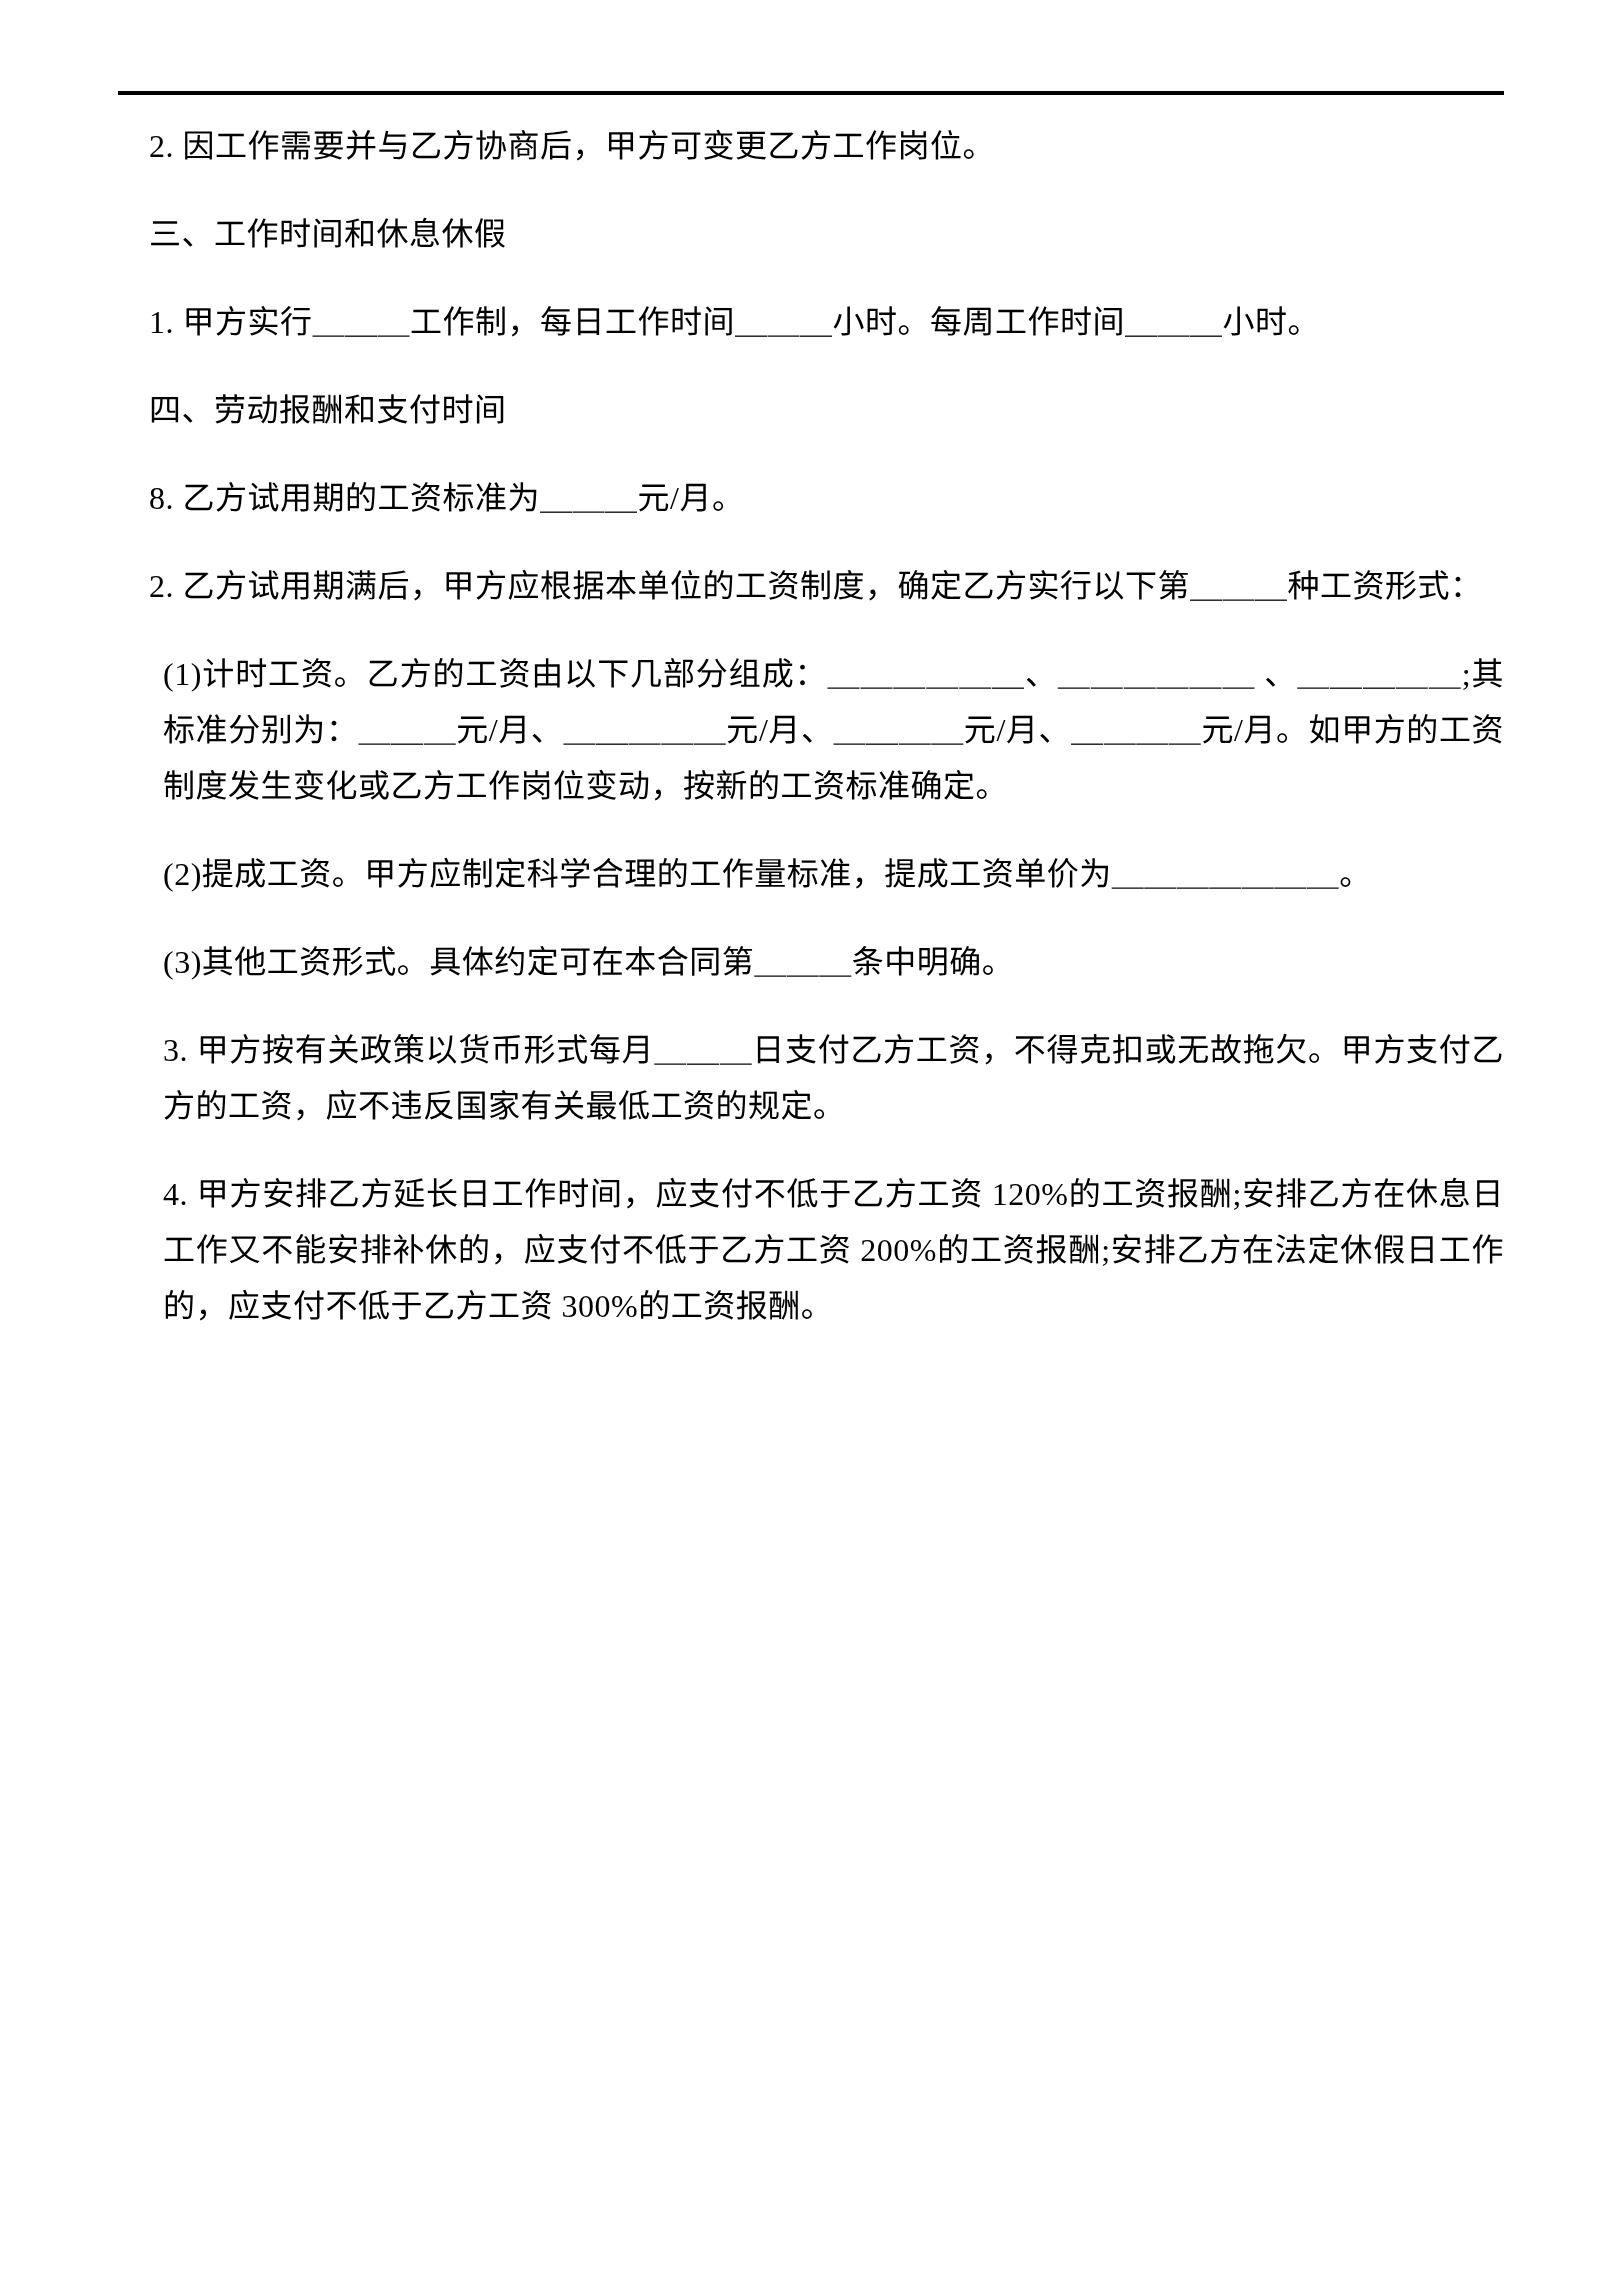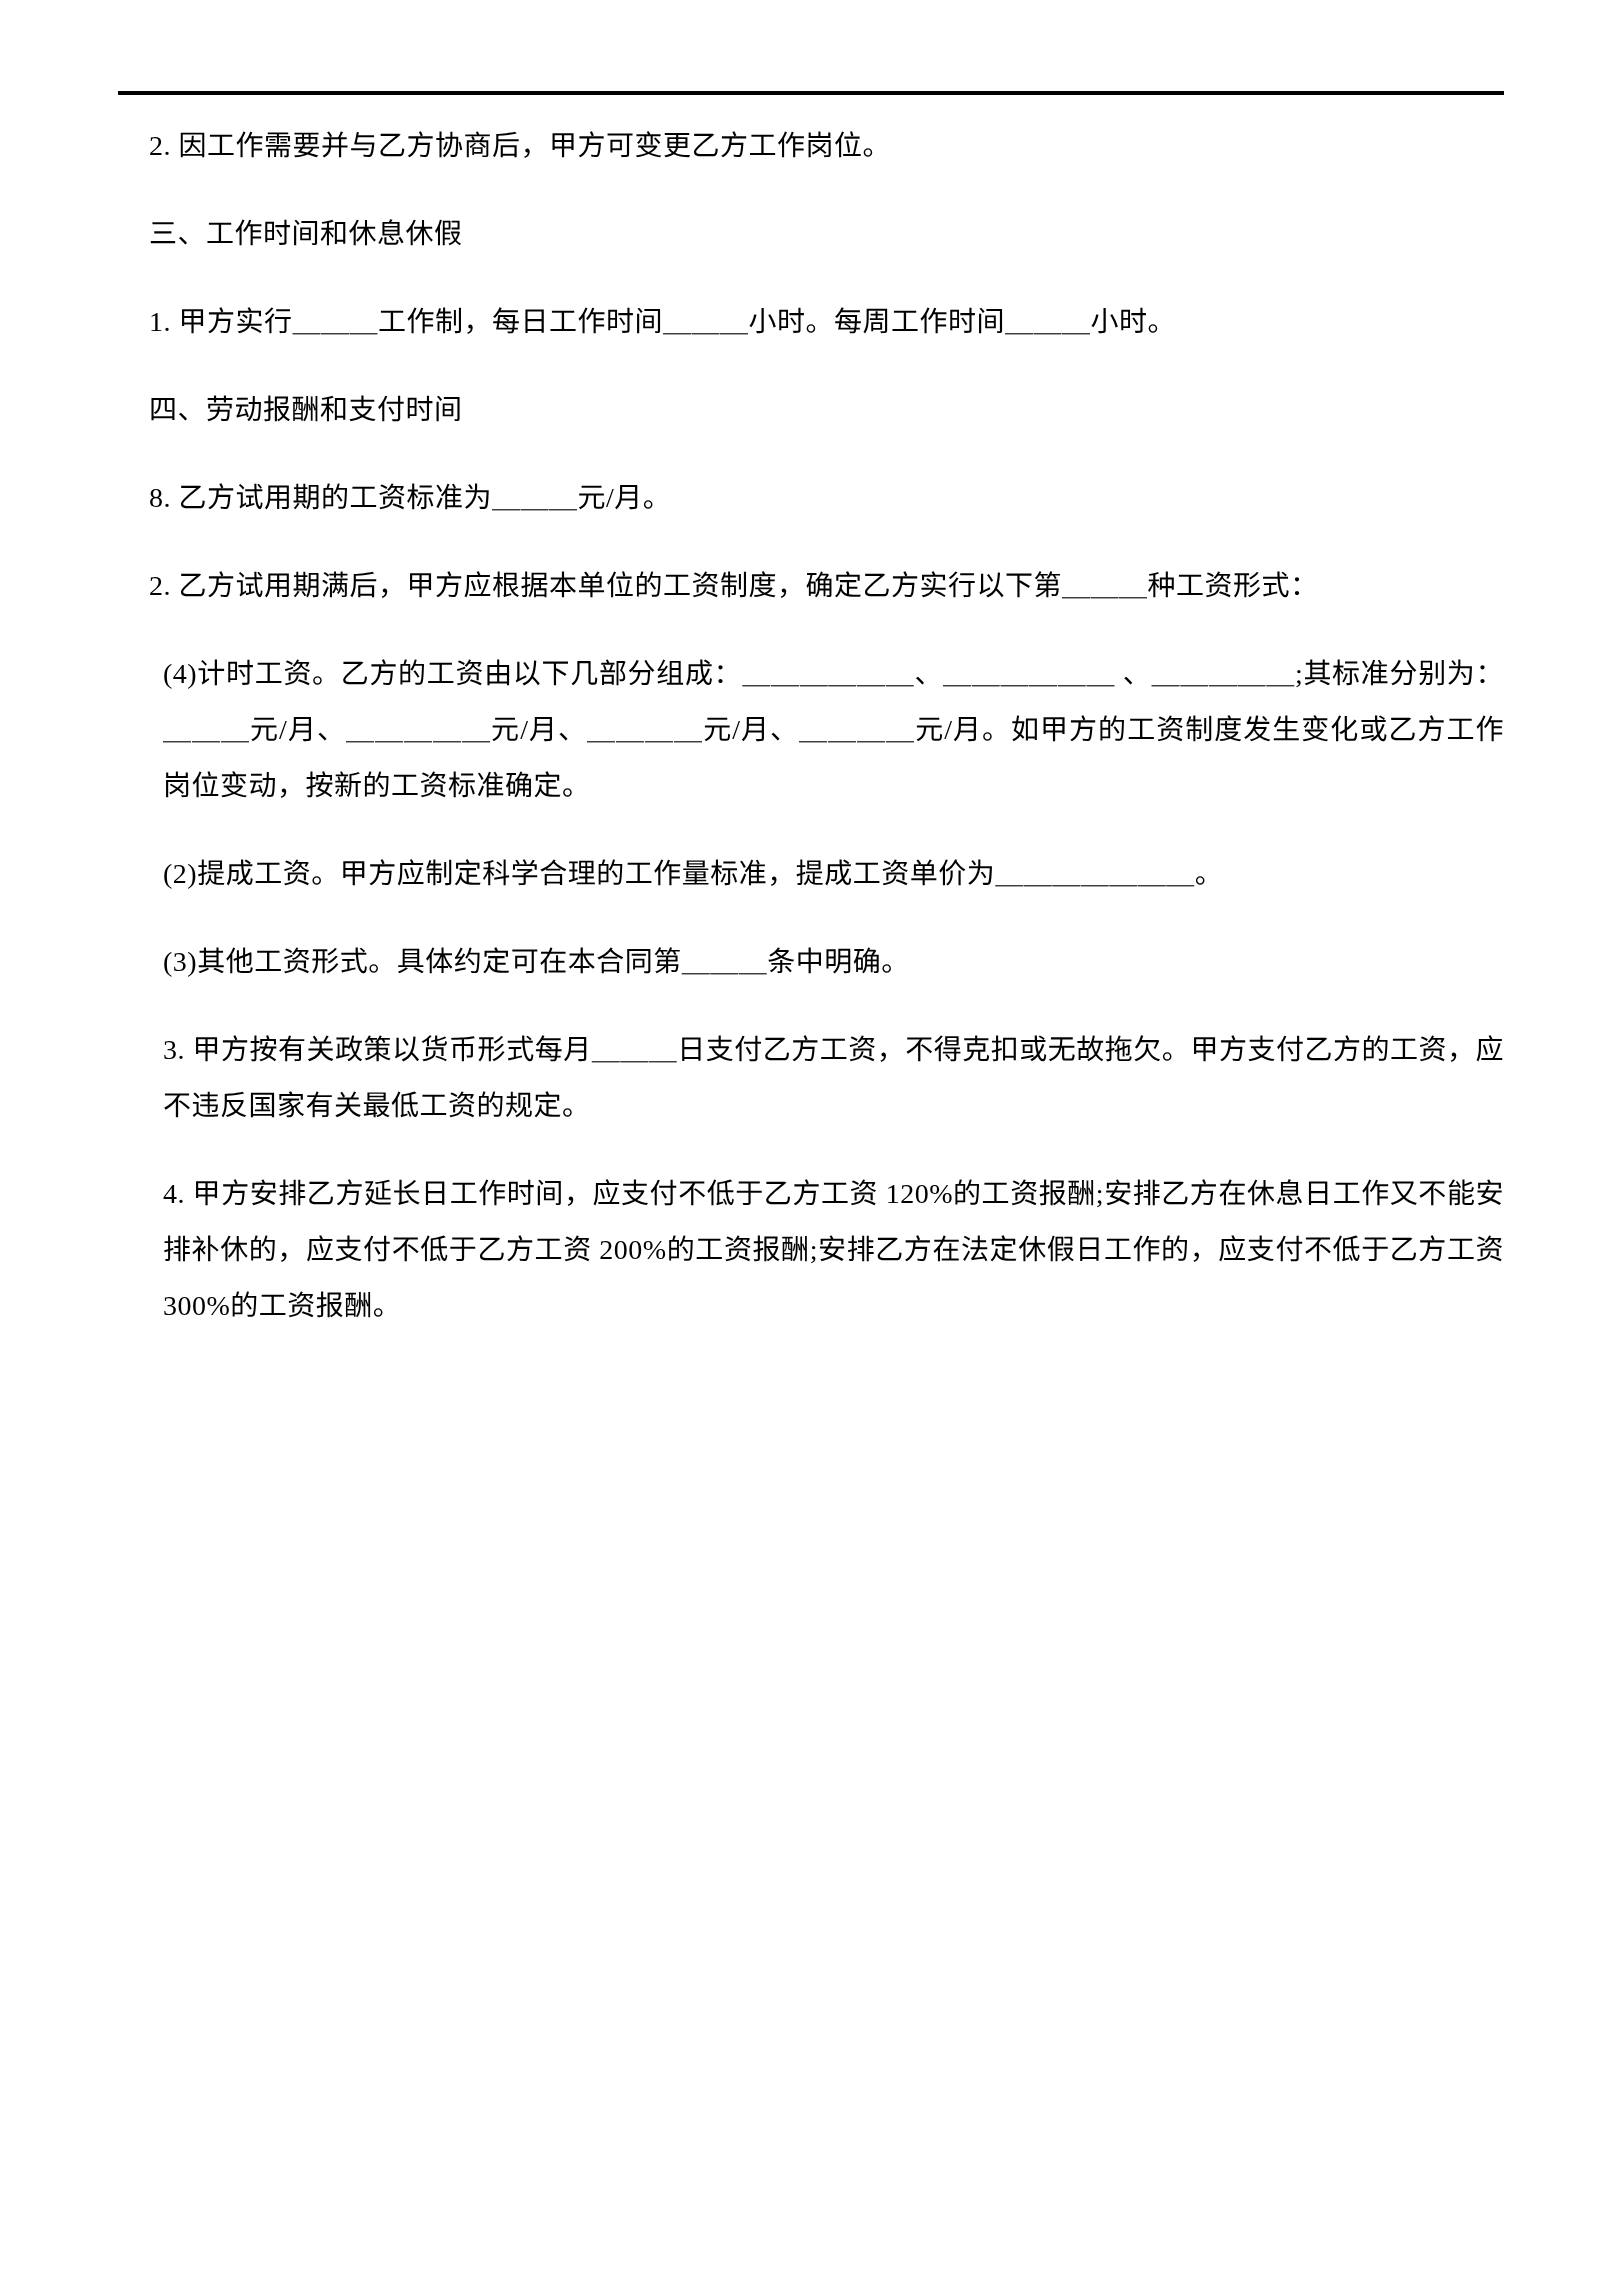--- a/index.html
+++ b/index.html
@@ -28,21 +28,21 @@
     background: #000000;
   }
   .body-text {
     position: absolute;
     left: 118px;
     top: 118px;
     width: 1386px;
   }
   p.para {
     margin: 0 0 0 0;
-    font-size: 28px;
+    font-size: 32px;
     line-height: 56px;
     letter-spacing: 0.5px;
     text-align: justify;
     text-justify: inter-ideograph;
   }
   p.para + p.para {
     margin-top: 32px;
   }
   .indent2 {
     text-indent: 0;
@@ -68,21 +68,21 @@
 
     <p class="para indent2">1. 甲方实行＿＿＿工作制，每日工作时间＿＿＿小时。每周工作时间＿＿＿小时。</p>
 
 
     <p class="para indent2">四、劳动报酬和支付时间</p>
 
     <p class="para indent2">8. 乙方试用期的工资标准为＿＿＿元/月。</p>
 
     <p class="para indent2">2. 乙方试用期满后，甲方应根据本单位的工资制度，确定乙方实行以下第＿＿＿种工资形式：</p>
 
-    <p class="para indent3">(4)计时工资。乙方的工资由以下几部分组成：＿＿＿＿＿＿、＿＿＿＿＿＿ 、＿＿＿＿＿;其标准分别为：＿＿＿元/月、＿＿＿＿＿元/月、＿＿＿＿元/月、＿＿＿＿元/月。如甲方的工资制度发生变化或乙方工作岗位变动，按新的工资标准确定。</p>
+    <p class="para indent3">(1)计时工资。乙方的工资由以下几部分组成：＿＿＿＿＿＿、＿＿＿＿＿＿ 、＿＿＿＿＿;其标准分别为：＿＿＿元/月、＿＿＿＿＿元/月、＿＿＿＿元/月、＿＿＿＿元/月。如甲方的工资制度发生变化或乙方工作岗位变动，按新的工资标准确定。</p>
 
     <p class="para indent3">(2)提成工资。甲方应制定科学合理的工作量标准，提成工资单价为＿＿＿＿＿＿＿。</p>
 
     <p class="para indent3">(3)其他工资形式。具体约定可在本合同第＿＿＿条中明确。</p>
 
     <p class="para indent3">3. 甲方按有关政策以货币形式每月＿＿＿日支付乙方工资，不得克扣或无故拖欠。甲方支付乙方的工资，应不违反国家有关最低工资的规定。</p>
 
     <p class="para indent3">4. 甲方安排乙方延长日工作时间，应支付不低于乙方工资 120%的工资报酬;安排乙方在休息日工作又不能安排补休的，应支付不低于乙方工资 200%的工资报酬;安排乙方在法定休假日工作的，应支付不低于乙方工资 300%的工资报酬。</p>
 
   </div>

